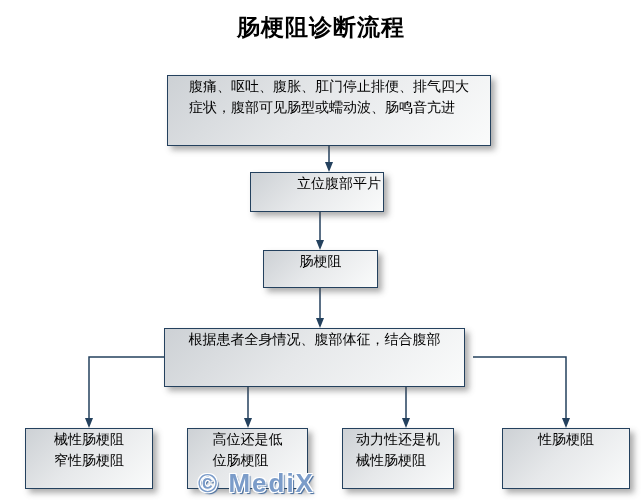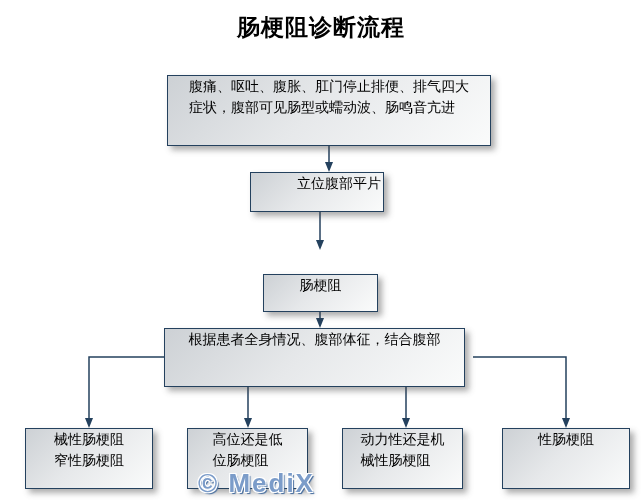--- a/index.html
+++ b/index.html
@@ -34,25 +34,25 @@
     color: #000000;
     font-size: 14px;
     line-height: 1.5;
   }
   .node .inner { text-align: left; }
   .node .inner.center { text-align: center; }
   .node span { display: block; white-space: nowrap; }
 
   .n-symptoms   { left: 167px; top: 75px;  width: 324px; height: 71px; }
   .n-film       { left: 250px; top: 172px; width: 134px; height: 40px; padding-left: 44px; }
-  .n-obstruction{ left: 263px; top: 250px; width: 115px; height: 38px; margin-top: 24px; }
+  .n-obstruction{ left: 263px; top: 250px; width: 115px; height: 38px; }
   .n-further    { left: 164px; top: 328px; width: 301px; height: 59px; }
   .n-simple     { left: 25px;  top: 428px; width: 128px; height: 61px; }
   .n-highlow    { left: 187px; top: 428px; width: 121px; height: 61px; }
-  .n-dynamic    { left: 342px; top: 428px; width: 121px; height: 61px; }
+  .n-dynamic    { left: 342px; top: 428px; width: 112px; height: 61px; }
   .n-closed     { left: 502px; top: 428px; width: 128px; height: 61px; }
 
   svg.connectors {
     position: absolute;
     left: 0; top: 0;
     width: 642px; height: 500px;
     pointer-events: none;
   }
   svg.connectors path, svg.connectors polyline {
     fill: none;

